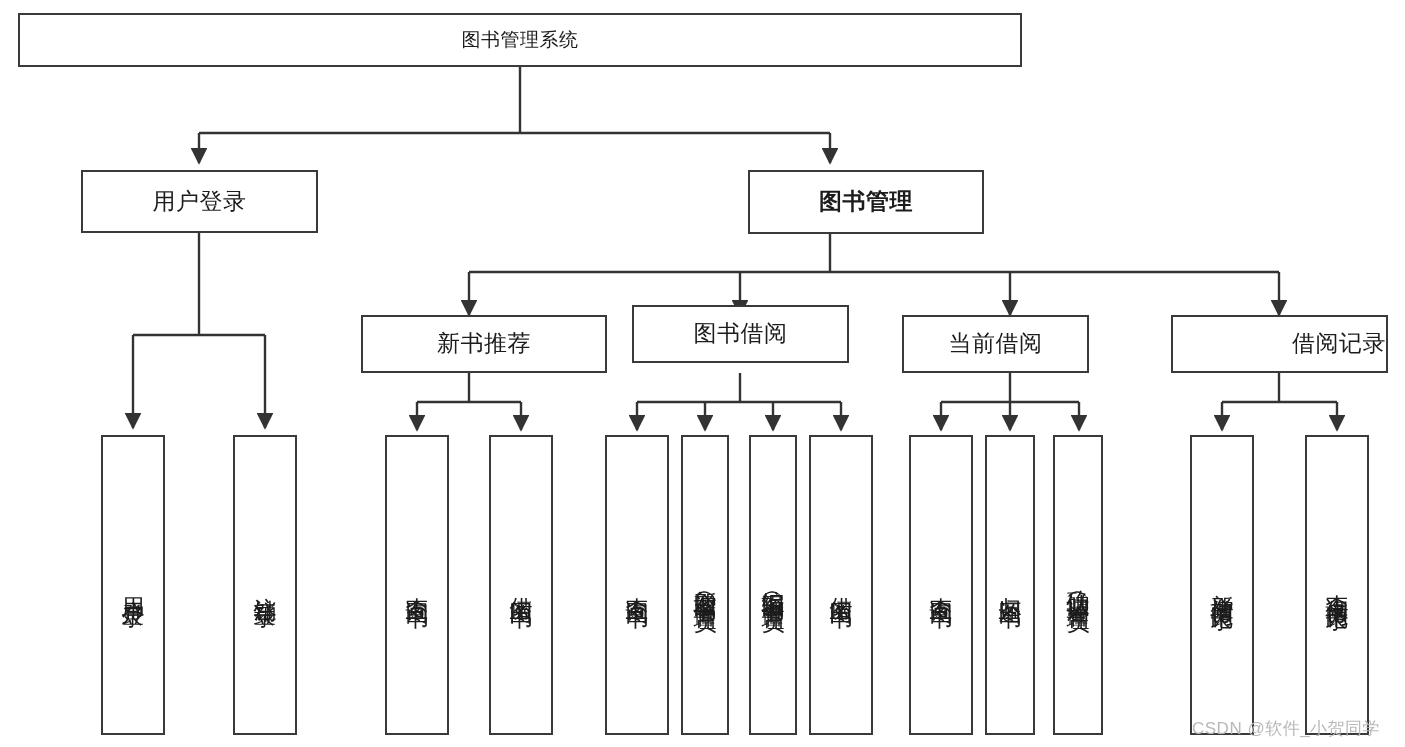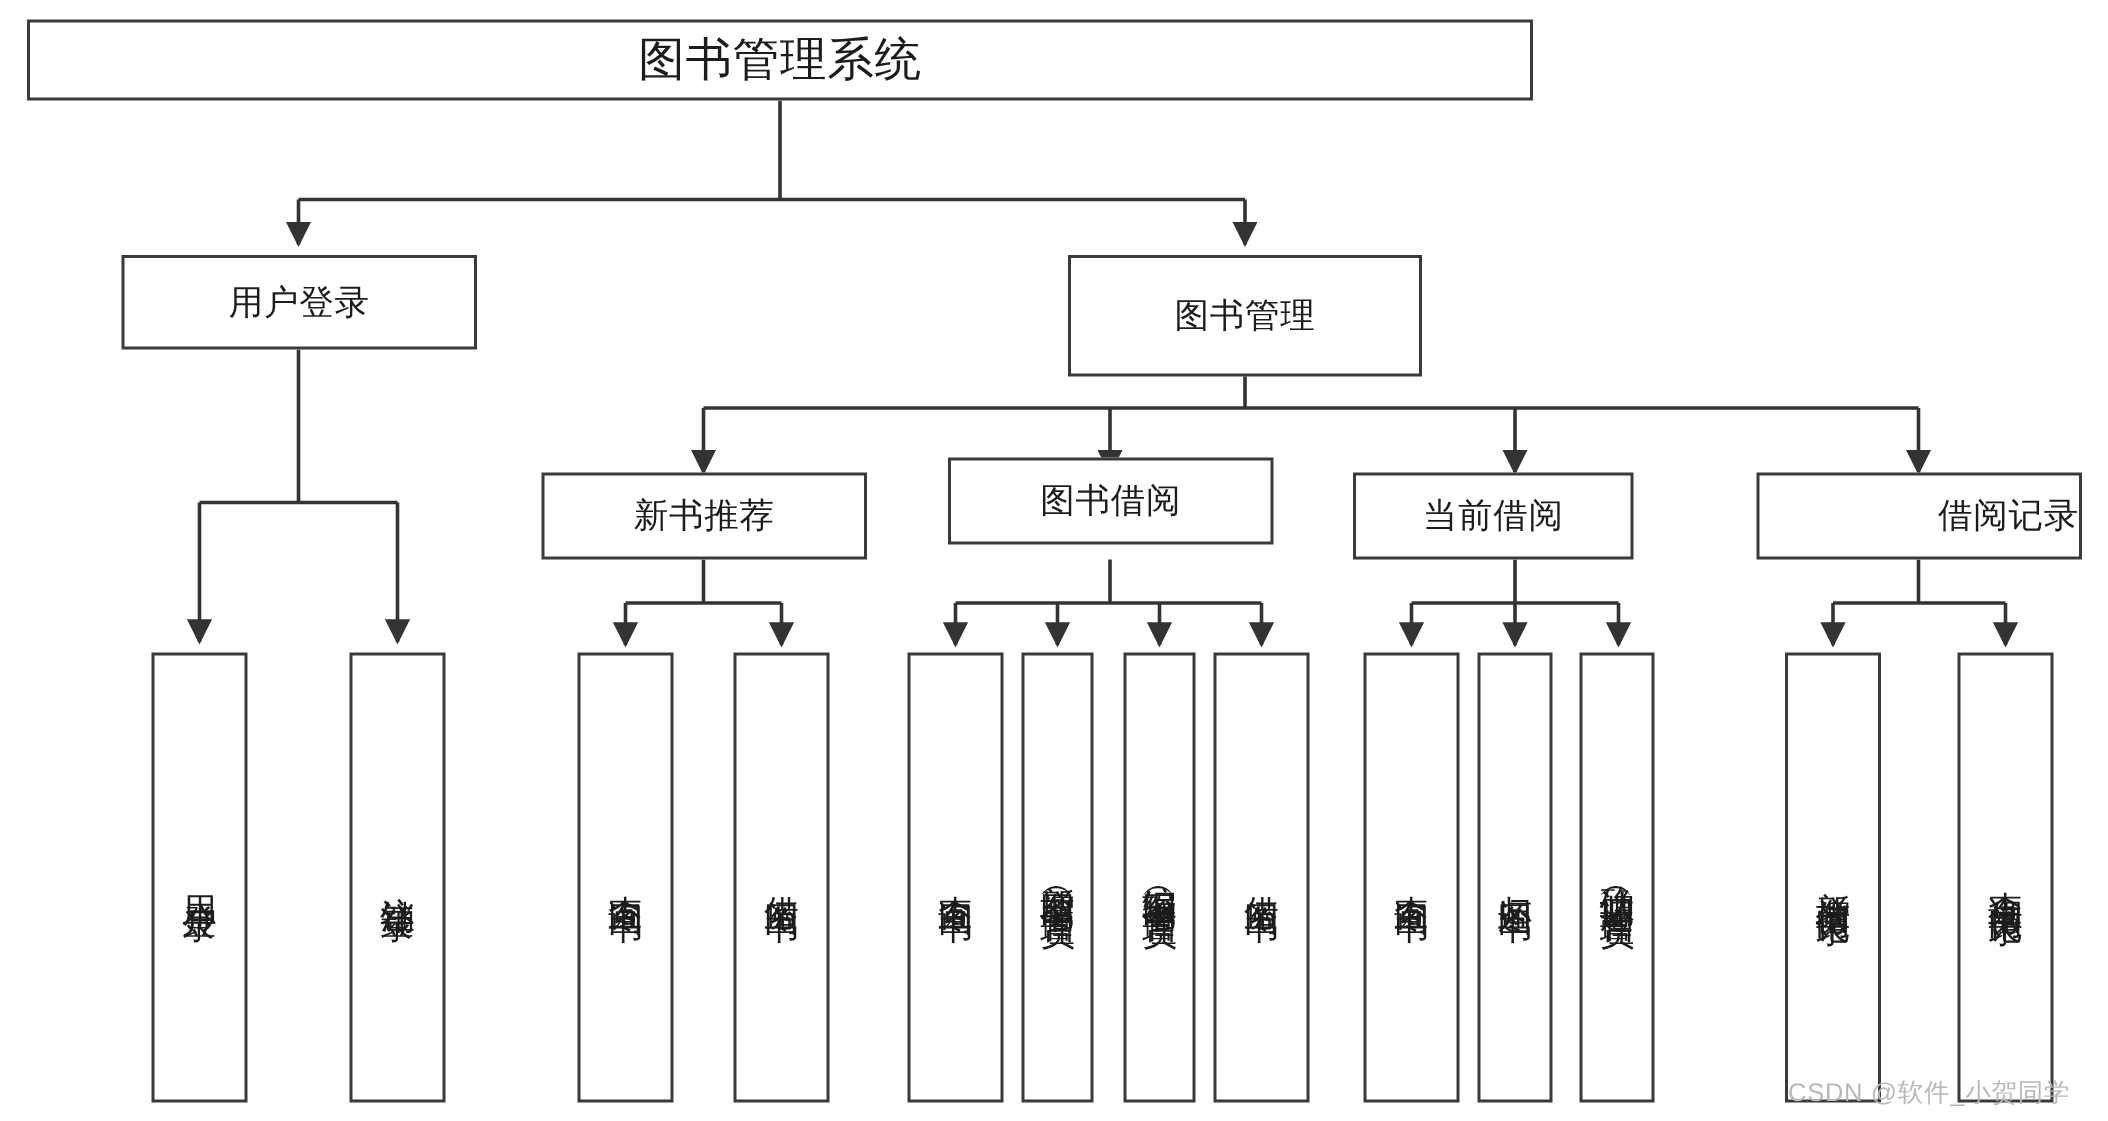--- a/index.html
+++ b/index.html
@@ -41,21 +41,21 @@
     text-align: center;
     line-height: 1.12;
     white-space: pre;
   }
   
   .node.horiz .node-label {
     font-size: 23px;
     letter-spacing: 0.5px;
   }
   .node.root .node-label {
-    font-size: 31px;
+    font-size: 19px;
   }
   
   .node.vert {
     align-items: center;
     justify-content: center;
   }
   .node.vert .node-label {
     writing-mode: vertical-rl;
     text-orientation: upright;
     font-size: 23px;
@@ -126,25 +126,25 @@
     </g>
   </svg>
 
   <div class="node root horiz" style="left:18px; top:13px; width:1004px; height:54px;">
     <span class="node-label">图书管理系统</span>
   </div>
 
   <div class="node horiz" style="left:81px; top:170px; width:237px; height:63px;">
     <span class="node-label">用户登录</span>
   </div>
-  <div class="node horiz" style="left:712px; top:170px; width:236px; height:81px;">
+  <div class="node horiz" style="left:748px; top:170px; width:236px; height:64px;font-weight:bold;">
     <span class="node-label">图书管理</span>
   </div>
 
-  <div class="node horiz" style="left:361px; top:315px; width:217px; height:58px;">
+  <div class="node horiz" style="left:361px; top:315px; width:246px; height:58px;">
     <span class="node-label">新书推荐</span>
   </div>
   <div class="node horiz" style="left:632px; top:305px; width:217px; height:58px;">
     <span class="node-label">图书借阅</span>
   </div>
   <div class="node horiz" style="left:902px; top:315px; width:187px; height:58px;">
     <span class="node-label">当前借阅</span>
   </div>
   <div class="node horiz" style="left:1171px; top:315px; width:217px; height:58px;justify-content:flex-end;">
     <span class="node-label">借阅记录</span>

